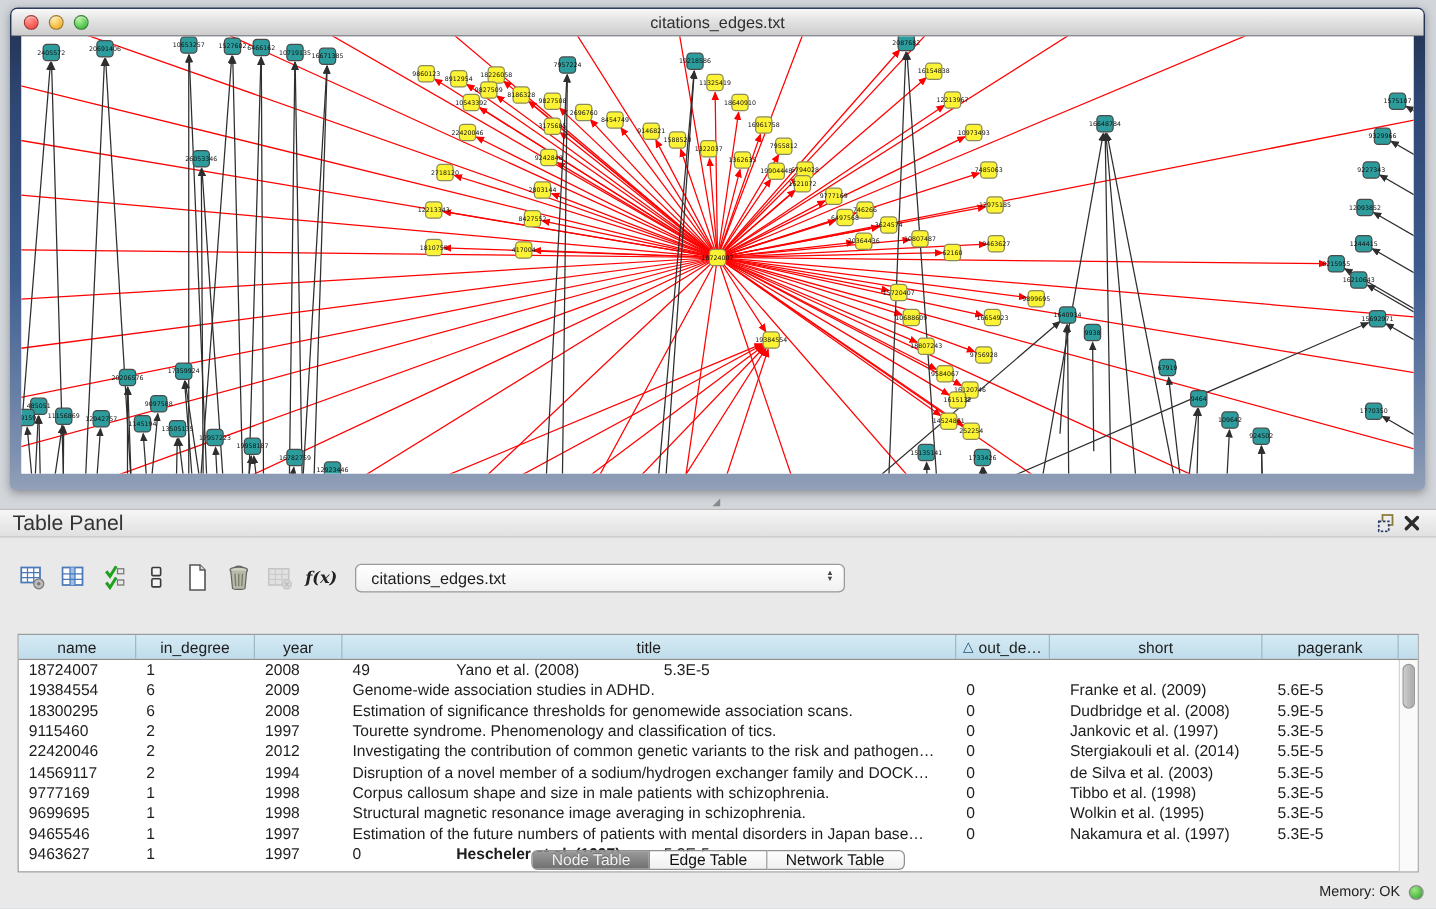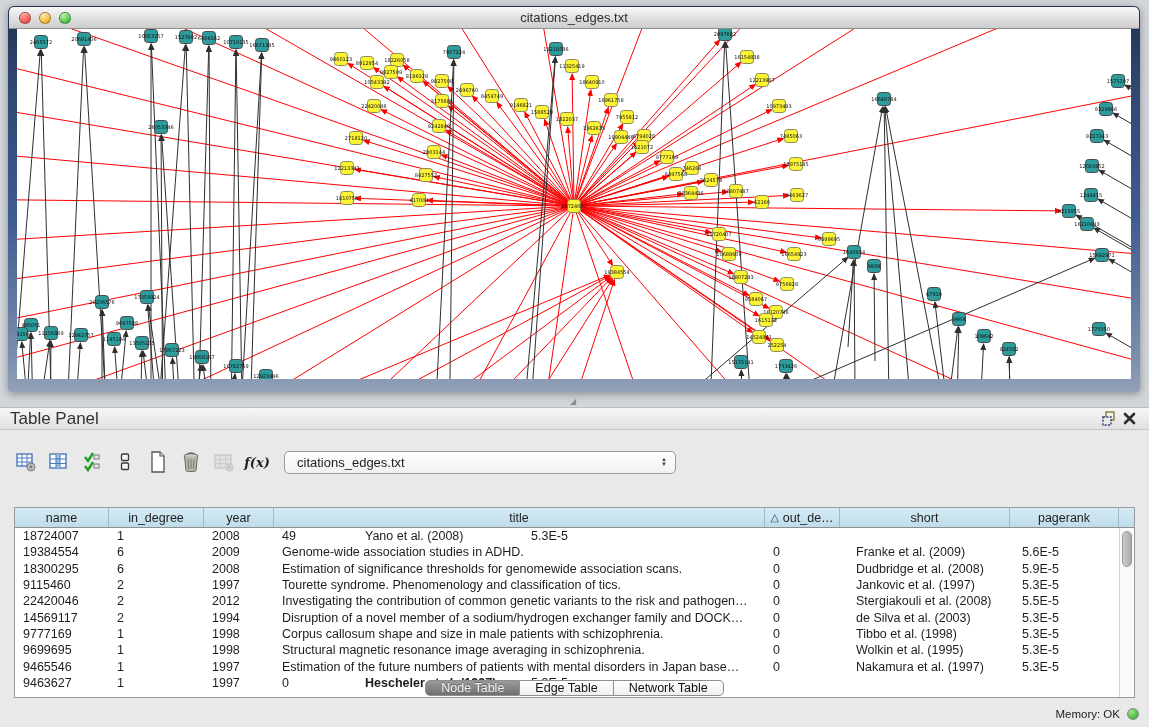--- a/index.html
+++ b/index.html
@@ -601,21 +601,21 @@
           <div class="td " style="width: 75px;">0</div>
           <div class="td short" style="width: 170px;">Jankovic et al. (1997)</div>
           <div class="td pr" style="width: 109px;">5.3E-5</div>
         </div>
         <div class="tr">
           <div class="td " style="width: 94px;">22420046</div>
           <div class="td " style="width: 95px;">2</div>
           <div class="td " style="width: 70px;">2012</div>
           <div class="td " style="width: 491px;">Investigating the contribution of common genetic variants to the risk and pathogen…</div>
           <div class="td " style="width: 75px;">0</div>
-          <div class="td short" style="width: 170px;">Stergiakouli et al. (2008)</div>
+          <div class="td short" style="width: 170px;">Stergiakouli et al. (2014)</div>
           <div class="td pr" style="width: 109px;">5.5E-5</div>
         </div>
         <div class="tr">
           <div class="td " style="width: 94px;">14569117</div>
           <div class="td " style="width: 95px;">2</div>
           <div class="td " style="width: 70px;">1994</div>
           <div class="td " style="width: 491px;">Disruption of a novel member of a sodium/hydrogen exchanger family and DOCK…</div>
           <div class="td " style="width: 75px;">0</div>
           <div class="td short" style="width: 170px;">de Silva et al. (2003)</div>
           <div class="td pr" style="width: 109px;">5.3E-5</div>

